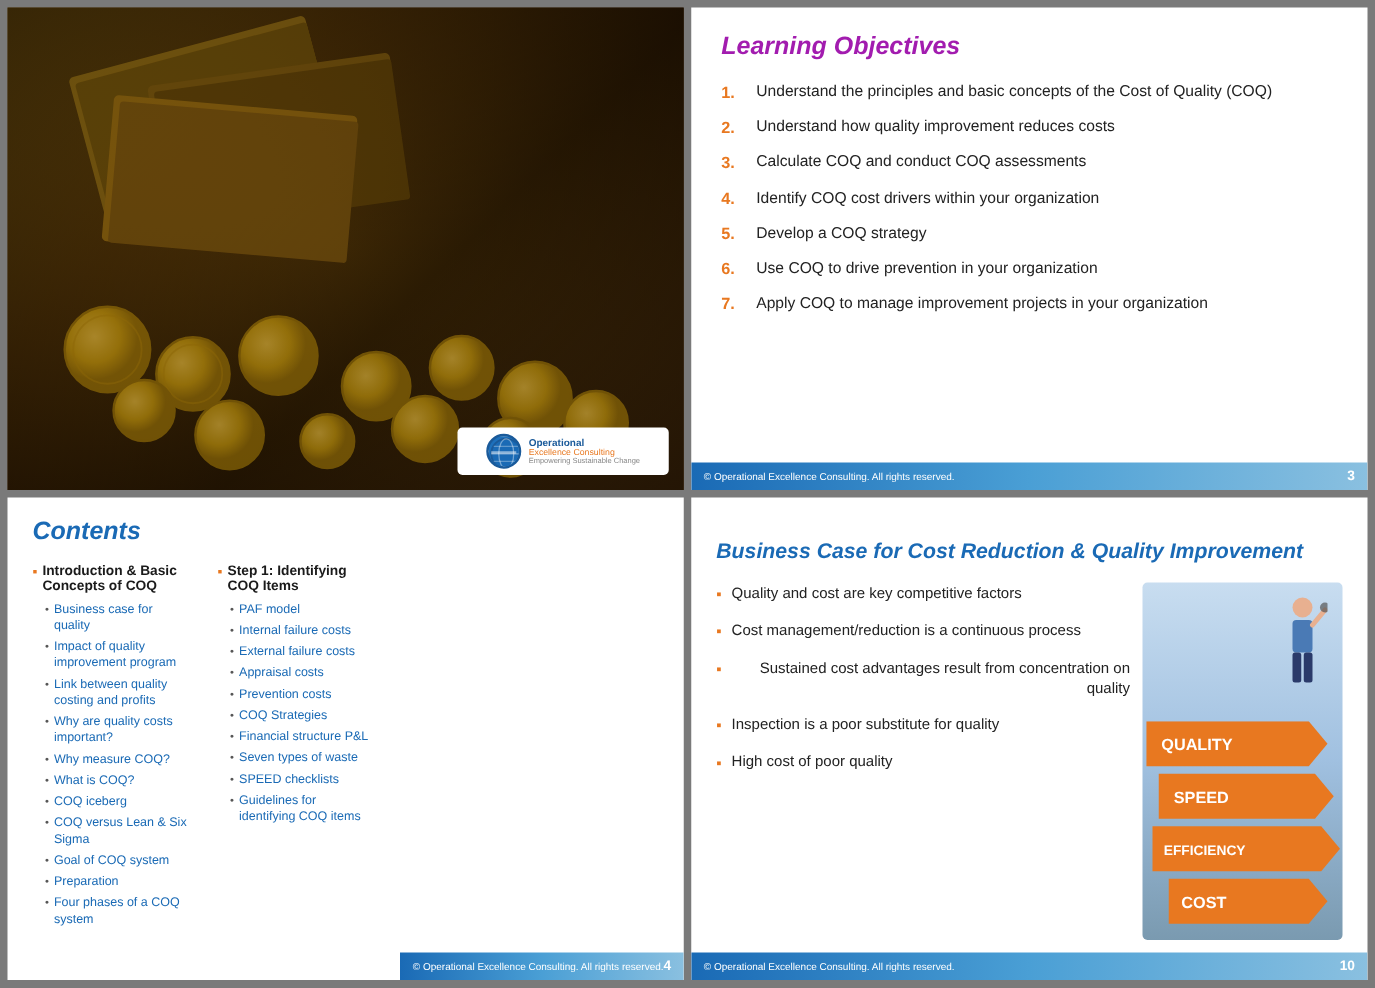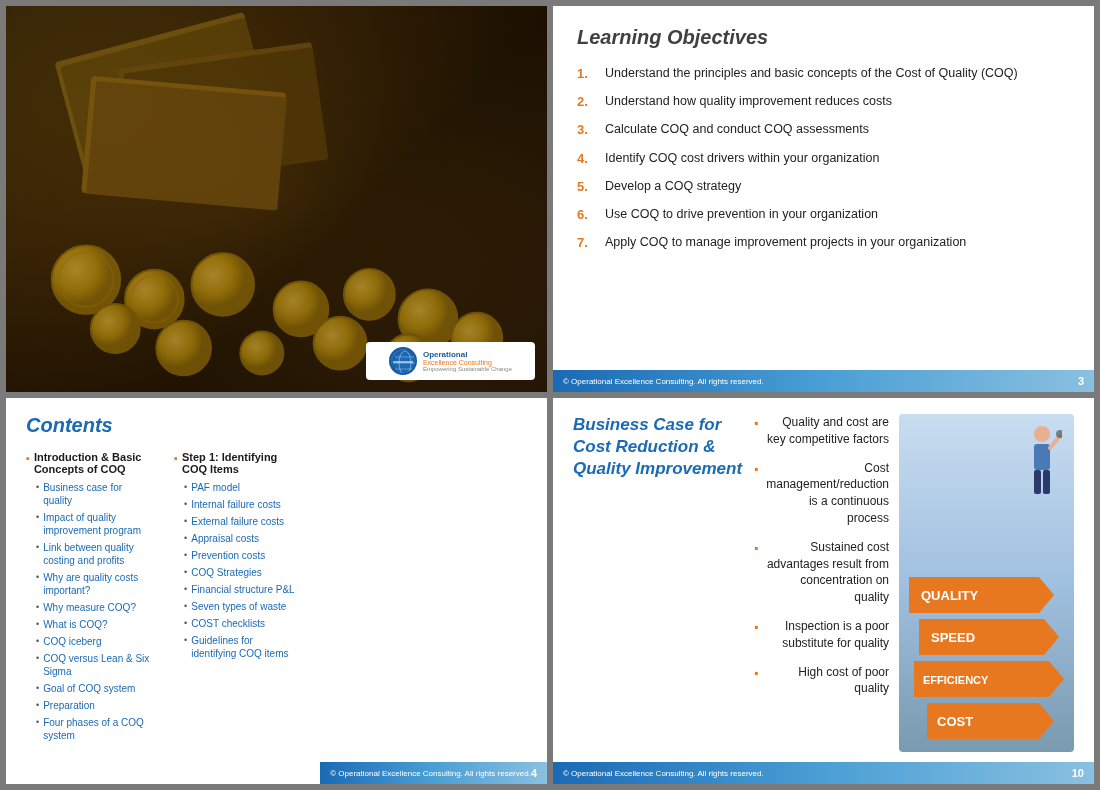--- a/index.html
+++ b/index.html
@@ -84,21 +84,21 @@
     .slide-2 {
       padding: 0;
       display: flex;
       flex-direction: column;
     }
     .slide-2-content {
       padding: 20px 24px;
       flex: 1;
     }
     .slide-2-title {
-      color: #404040;
+      color: #a21caf;
       font-size: 20px;
       font-weight: bold;
       margin-bottom: 16px;
       font-style: italic;
     }
     .slide-2-list {
       list-style: none;
       counter-reset: obj-counter;
     }
     .slide-2-list li {
@@ -195,21 +195,22 @@
     
     .slide-4 {
       padding: 0;
       display: flex;
       flex-direction: column;
     }
     .slide-4-content {
       padding: 16px 20px 10px;
       flex: 1;
       display: flex;
-      flex-direction: row;
+      flex-direction: column;
+      margin-top: 16px;
     }
     .slide-4-title {
       color: #1a6ab5;
       font-size: 17px;
       font-weight: bold;
       margin-bottom: 14px;
       font-style: italic;
       line-height: 1.3;
     }
     .slide-4-body {
@@ -234,21 +235,21 @@
       content: '▪';
       color: #e87820;
       font-size: 12px;
       margin-top: 1px;
       flex-shrink: 0;
     }
 
     .slide-4-graphic-bg {
       background: linear-gradient(180deg, #c8ddf0 0%, #a0c0e0 50%, #7a9ab0 100%);
       border-radius: 4px;
-      width: 175px;
+      width: 160px;
       min-height: 180px;
       position: relative;
       overflow: hidden;
       padding: 20px 5px 10px;
       display: flex;
       flex-direction: column;
       align-items: center;
       justify-content: flex-end;
     }
   </style>
@@ -418,21 +419,21 @@
           <li>
               <span>COQ Strategies</span>
             </li>
           <li>
               <span>Financial structure P&amp;L</span>
             </li>
           <li>
               <span>Seven types of waste</span>
             </li>
           <li>
-              <span>COST checklists</span>
+              <span>SPEED checklists</span>
             </li>
           <li>
               <span>Guidelines for identifying COQ items</span>
             </li>
         </ul>
       </div>
     </div>
   </div>
   <div class="slide-footer">
     <span class="slide-footer-text">© Operational Excellence Consulting.  All rights reserved.</span>

